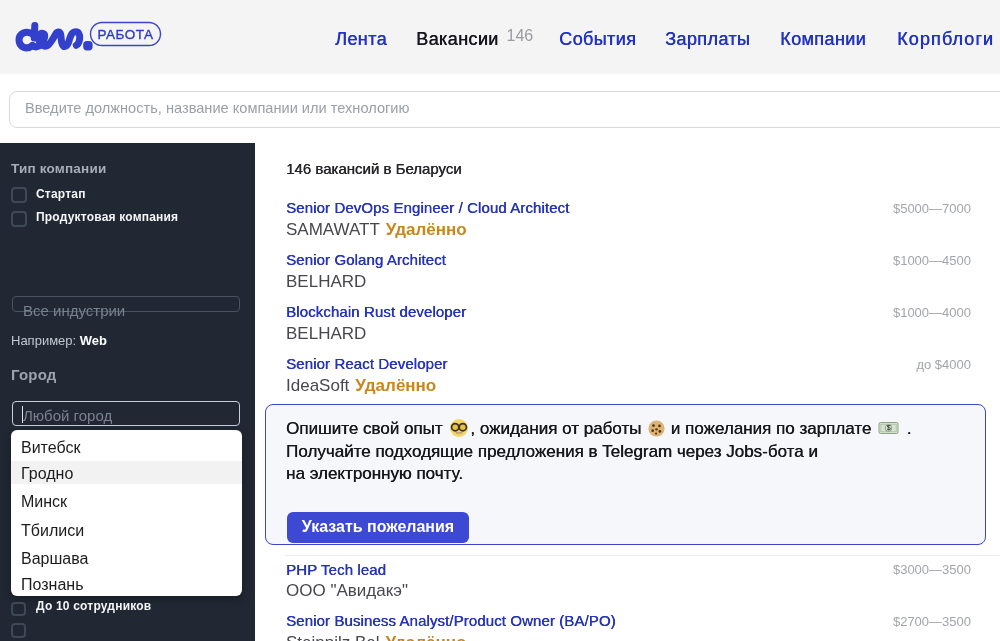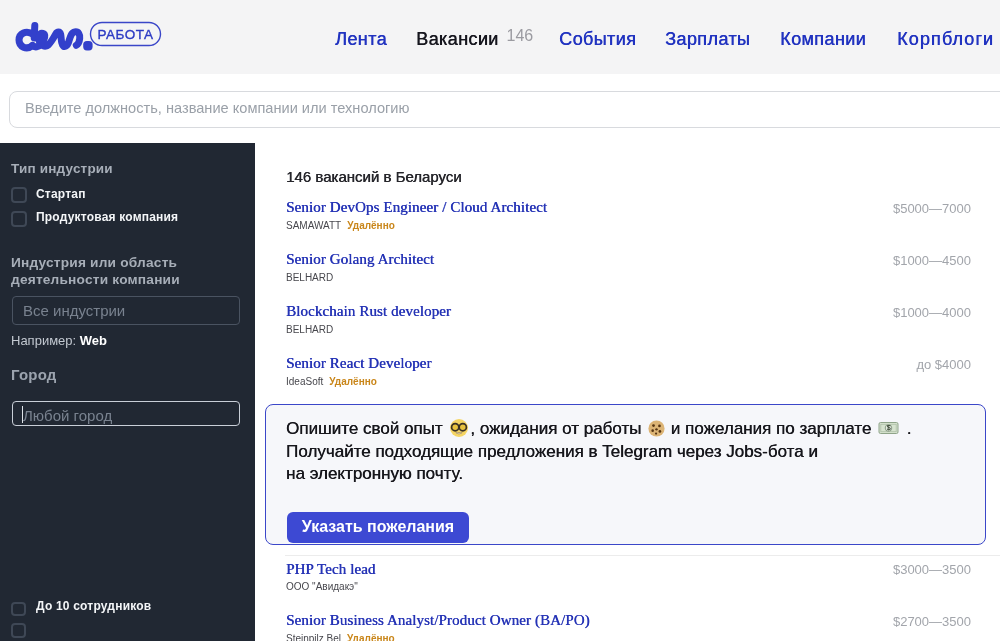--- a/index.html
+++ b/index.html
@@ -13,30 +13,30 @@
   #searchbox { left:9px; top:17px; width:1010px; height:37px; background:#fff; border:1px solid #d8dade; border-radius:8px; }
   #searchbox span { position:absolute; left:15px; top:8px; font-size:14.6px; color:#9aa0a8; }
   .nav { top:28.5px; font-size:18px; font-weight:500; color:#2133c0; letter-spacing:0.4px; white-space:nowrap; text-shadow:0.5px 0 0 currentColor; }
   .nav.cur { color:#16161e; }
   .sup { position:absolute; font-size:16px; color:#9b9ba1; font-weight:400; }
   
   #sidebar { left:0; top:143px; width:255px; height:498px; background:#212833; color:#e7eaee; }
   .sb-h { position:absolute; left:11px; font-size:13.5px; font-weight:700; color:#a7aeb8; letter-spacing:0.2px; }
   .cb { position:absolute; left:11px; width:16px; height:16px; border:2px solid #3f4856; border-radius:4px; }
   .cb-l { position:absolute; left:36px; font-size:12px; font-weight:700; color:#f4f6f8; letter-spacing:0.2px; }
-  .sb-in { position:absolute; left:12px; width:228px; height:29px; border:1px solid #4a5361; border-radius:4px; background:transparent; }
+  .sb-in { position:absolute; left:12px; width:228px; height:16px; border:1px solid #4a5361; border-radius:4px; background:transparent; }
   .sb-in span { position:absolute; left:10px; top:4.5px; font-size:15px; color:#79828f; }
   
   #dd { position:absolute; left:11px; top:287px; width:231px; height:166px; background:#fff; border-radius:6px; box-shadow:0 3px 10px rgba(0,0,0,.28); }
   .dd-i { position:absolute; left:10px; font-size:16px; color:#1c1c1e; }
   #dd-hl { position:absolute; left:0; top:30.5px; width:231px; height:23.5px; background:#f2f2f3; }
   
-  .count { left:286px; top:160px; font-size:15px; font-weight:500; color:#26262b; text-shadow:0.4px 0 0 #26262b;margin-top:8px; }
-  .jt { font-size:15px; font-weight:500; color:#2634b6; white-space:nowrap; letter-spacing:0.1px; text-shadow:0.4px 0 0 #2634b6;font-family:Liberation Serif, serif; }
-  .jc { font-size:10px; color:#47474d; white-space:nowrap; }
+  .count { left:286px; top:160px; font-size:15px; font-weight:500; color:#26262b; text-shadow:0.4px 0 0 #26262b; }
+  .jt { font-size:15px; font-weight:500; color:#2634b6; white-space:nowrap; letter-spacing:0.1px; text-shadow:0.4px 0 0 #2634b6; }
+  .jc { font-size:17px; color:#47474d; white-space:nowrap; }
   .rem { color:#c9861a; font-weight:700; margin-left:6px; }
   .sal { font-size:13px; color:#a2a5ab; text-align:left; right:29px; white-space:nowrap; }
   
   #banner { left:265px; top:404px; width:721px; height:141px; background:#f6f7fa; border:1.5px solid #3b47c9; border-radius:8px; }
   #banner .txt { position:absolute; left:20px; top:13px; font-size:17px; color:#17171c; line-height:22.5px; width:690px; text-shadow:0.35px 0 0 #17171c; }
   #btn { position:absolute; left:21px; top:95px; width:182px; height:30.5px; background:#3d49d3; border-radius:6px; color:#fff; font-size:16px; font-weight:700; text-align:center; line-height:30px;margin-top:12px; }
   .emoji { display:inline-block; width:20px; height:20px; vertical-align:-4px; margin:0 1.5px; }
   #divider { left:285px; top:555px; width:715px; height:1px; background:#ececec; }
 </style>
 </head>
@@ -62,35 +62,43 @@
 
 <span class="abs nav" style="left:335px">Лента</span>
 <span class="abs nav cur" style="left:416px">Вакансии</span>
 <span class="abs sup" style="left:506.5px; top:26.5px">146</span>
 <span class="abs nav" style="left:559px">События</span>
 <span class="abs nav" style="left:665px">Зарплаты</span>
 <span class="abs nav" style="left:780px">Компании</span>
 <span class="abs nav" style="left:897px; letter-spacing:1.1px">Корпблоги</span>
 
 <div class="abs" id="sidebar">
-  <div class="sb-h" style="top:18px">Тип индустрии</div>
+  <div class="sb-h" style="top:18px">Тип компании</div>
   <div class="cb" style="top:43.5px"></div>
     <div class="cb-l" style="top:44.2px">Стартап</div>
   <div class="cb" style="top:67.5px"></div>
     <div class="cb-l" style="top:66.5px">Продуктовая компания</div>
-  <div class="sb-h" style="top:111px; font-size:13.7px; line-height:17px">Индустрия или область<br>деятельности компании</div>
   <div class="sb-in" style="top:153px">
       <span>Все индустрии</span>
     </div>
   <div style="position:absolute; left:11px; top:190px; font-size:13px; color:#c3c9d1">Например: <b style="color:#fff">Web</b></div>
   <div class="sb-h" style="top:223px; font-size:15px; color:#9ba3ae">Город</div>
   <div class="sb-in" style="top:258px; height:25px; border-color:#c9cfd8">
       <span>Любой город</span>
       <span style="left:9px;top:4px;width:1px;height:17px;background:#dfe3e9;padding:0"></span>
     </div>
+  <div id="dd">
+    <div id="dd-hl"></div>
+    <div class="dd-i" style="top:8.6px">Витебск</div>
+    <div class="dd-i" style="top:35.2px">Гродно</div>
+    <div class="dd-i" style="top:63.4px">Минск</div>
+    <div class="dd-i" style="top:91.6px">Тбилиси</div>
+    <div class="dd-i" style="top:119.8px">Варшава</div>
+    <div class="dd-i" style="top:146.4px">Познань</div>
+  </div>
   <div class="cb" style="top:458.5px; width:14.5px; height:14.5px"></div>
     <div class="cb-l" style="top:456px">До 10 сотрудников</div>
   <div class="cb" style="top:480px; width:14.5px; height:14.5px"></div>
     <div class="cb-l" style="top:497px">10—50</div>
 </div>
 
 <div class="abs count">146 вакансий в Беларуси</div>
 
 <div class="abs jt" style="left:286px; top:199px">Senior DevOps Engineer / Cloud Architect</div>
 <div class="abs sal" style="top:200.7px">$5000—7000</div>

